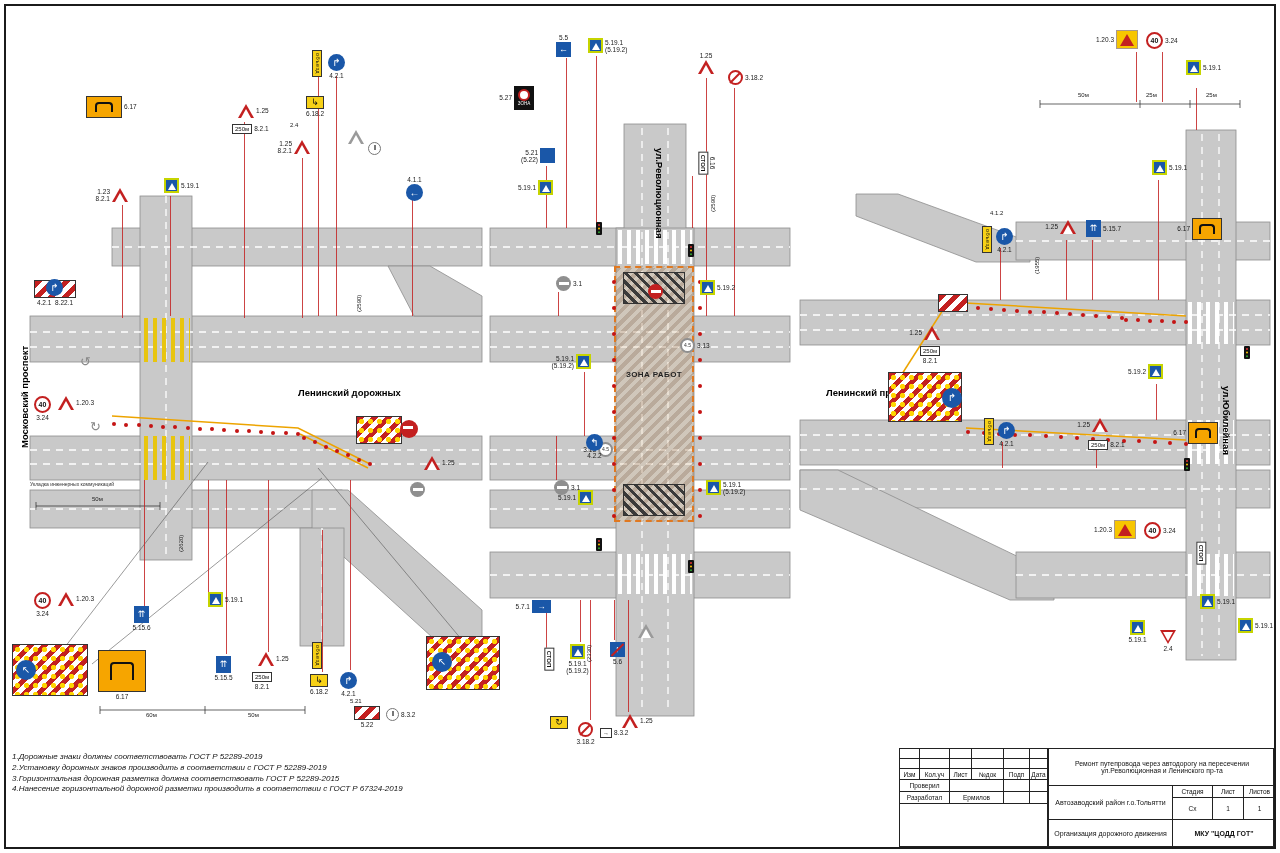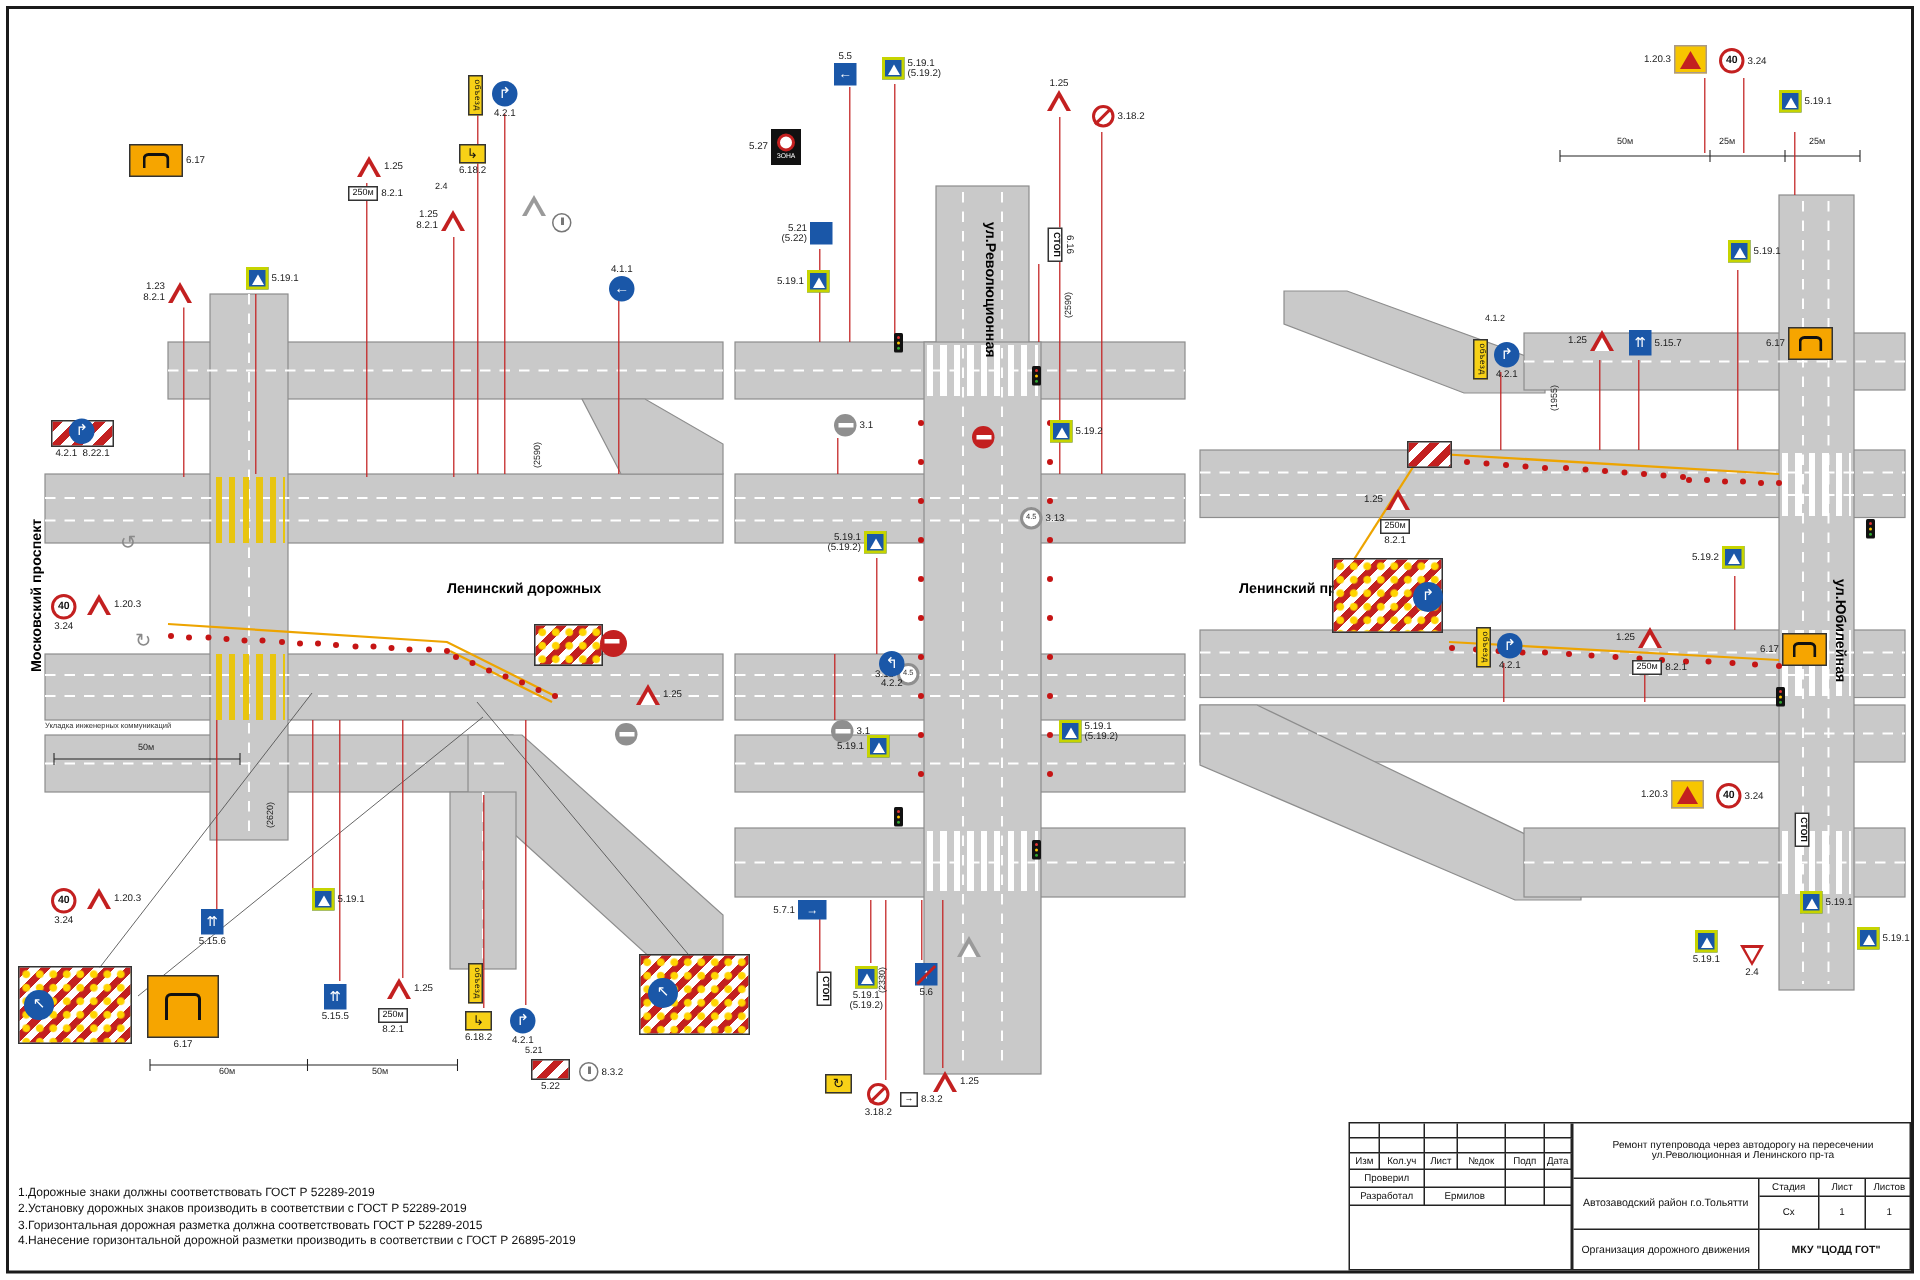--- a/index.html
+++ b/index.html
@@ -93,21 +93,21 @@
   .sign56::after{content:"";position:absolute;left:-1px;top:6.5px;width:17px;height:2px;
     background:#c32020;transform:rotate(-45deg);}
   .zonePanel{width:20px;height:24px;background:#111;color:#fff;font-size:4.5px;flex-direction:column;gap:1px;}
   .zonePanel::before{content:"";width:8px;height:8px;border-radius:50%;background:#fff;border:2px solid #c32020;}
   .signal{width:6px;height:13px;background:#111;border-radius:1px;}
   .signal::after{content:"";position:absolute;left:1.8px;top:1.5px;width:2.6px;height:2.6px;
     border-radius:50%;background:#e23333;box-shadow:0 3.6px 0 #fdc400,0 7.2px 0 #2fa52f;}
   .clock{width:13px;height:13px;border-radius:50%;border:1.5px solid #777;background:#fff;}
   .clock::after{content:"";position:absolute;left:5px;top:2px;width:1.5px;height:5px;background:#777;}
 
-  #notes{position:absolute;left:12px;top:790px;}
+  #notes{position:absolute;left:12px;top:752px;font-style:italic;}
   .note-line{font-size:8px;line-height:1.35;color:#111;}
 
   #titleblock{position:absolute;left:899px;top:748px;width:375px;height:99px;
     border:1.6px solid #222;box-sizing:border-box;background:#fff;font-size:6.5px;}
   .tb-cell{box-sizing:border-box;border-right:1px solid #222;border-bottom:1px solid #222;
     display:flex;align-items:center;justify-content:center;text-align:center;overflow:hidden;padding:1px;}
   #tb-left{position:absolute;left:0;top:0;width:148px;height:100%;display:grid;
     grid-template-columns:20px 30px 22px 32px 26px 18px;grid-template-rows:10px 10px 11px 12px 12px auto;}
   #tb-right{position:absolute;left:148px;top:0;width:227px;height:100%;border-left:1px solid #222;box-sizing:border-box;}
   .tb-project{position:absolute;left:0;top:0;width:100%;height:37px;border-bottom:1px solid #222;
@@ -183,20 +183,25 @@
   <div id="zebra-layer" class="layer">
     <div class="zebra yellow" style="left:144px;top:318px;width:46px;height:44px"></div>
     <div class="zebra yellow" style="left:144px;top:436px;width:46px;height:44px"></div>
     <div class="zebra white" style="left:618px;top:230px;width:74px;height:34px"></div>
     <div class="zebra white" style="left:618px;top:554px;width:74px;height:40px"></div>
     <div class="zebra white" style="left:1188px;top:302px;width:46px;height:42px"></div>
     <div class="zebra white" style="left:1188px;top:420px;width:46px;height:44px"></div>
     <div class="zebra white" style="left:1188px;top:554px;width:46px;height:42px"></div>
   </div>
 
+  <div id="workzone">
+    <div class="wz-hatch top"></div>
+    <div class="wz-hatch bottom"></div>
+    <div class="wz-label">ЗОНА РАБОТ</div>
+  </div>
 
   <div id="deco-layer" class="layer">
       <div class="dot" style="left: 112px; top: 422px;"></div>
       <div class="dot" style="left: 124.267px; top: 422.667px;"></div>
       <div class="dot" style="left: 136.533px; top: 423.333px;"></div>
       <div class="dot" style="left: 148.8px; top: 424px;"></div>
       <div class="dot" style="left: 161.067px; top: 424.667px;"></div>
       <div class="dot" style="left: 173.333px; top: 425.333px;"></div>
       <div class="dot" style="left: 185.6px; top: 426px;"></div>
       <div class="dot" style="left: 197.867px; top: 426.667px;"></div>
@@ -699,21 +704,21 @@
       </div>
       <div class="sign-wrap" style="left: 1184px; top: 458px;">
         <div class="glyph signal"></div>
       </div>
     </div>
 
   <div id="notes">
       <div class="note-line">1.Дорожные знаки должны соответствовать ГОСТ Р 52289-2019</div>
       <div class="note-line">2.Установку дорожных знаков производить в соответствии с ГОСТ Р 52289-2019</div>
       <div class="note-line">3.Горизонтальная дорожная разметка должна соответствовать ГОСТ Р 52289-2015</div>
-      <div class="note-line">4.Нанесение горизонтальной дорожной разметки производить в соответствии с ГОСТ Р 26895-2019</div>
+      <div class="note-line">4.Нанесение горизонтальной дорожной разметки производить в соответствии с ГОСТ Р 67324-2019</div>
     </div>
 
   <div id="titleblock">
     <div id="tb-left">
       <div class="tb-cell"></div>
       <div class="tb-cell"></div>
       <div class="tb-cell"></div>
       <div class="tb-cell"></div>
       <div class="tb-cell"></div>
       <div class="tb-cell"></div>

